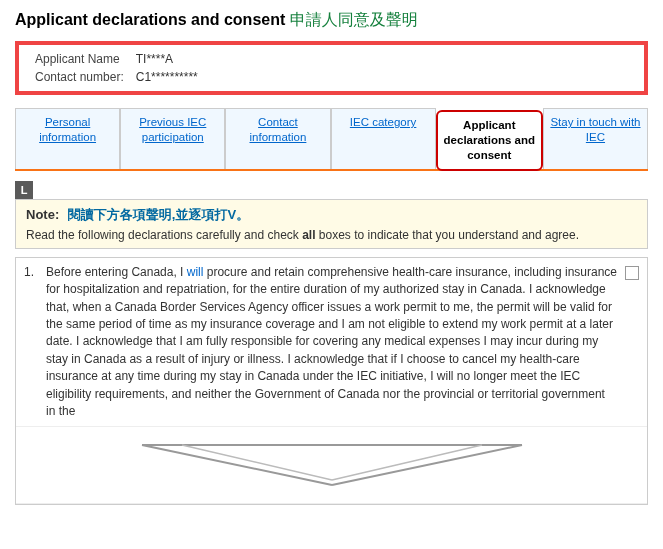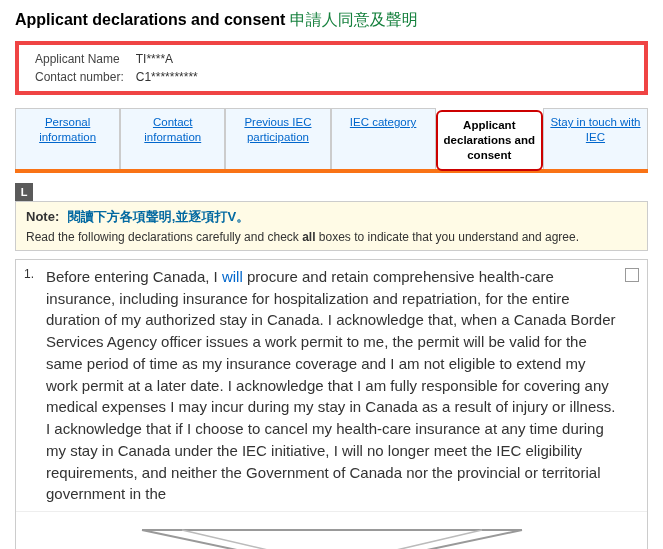--- a/index.html
+++ b/index.html
@@ -51,21 +51,21 @@
       white-space: nowrap;
     }
 
     .applicant-info .value-cell {
       color: #333;
     }
 
     
     .nav-tabs {
       display: flex;
-      border-bottom: 4px solid #f97316;
+      border-bottom: 2px solid #f97316;
       margin-bottom: 10px;
     }
 
     .nav-tab {
       flex: 1;
       text-align: center;
       padding: 6px 4px;
       font-size: 11.5px;
       color: #0066cc;
       text-decoration: underline;
@@ -140,21 +140,21 @@
 
     .declaration-number {
       min-width: 22px;
       font-size: 12px;
       color: #333;
       padding-top: 1px;
     }
 
     .declaration-text {
       flex: 1;
-      font-size: 15px;
+      font-size: 12px;
       color: #333;
       line-height: 1.45;
     }
 
     .declaration-text .highlight-blue {
       color: #0066cc;
     }
 
     .declaration-checkbox {
       margin-left: 8px;
@@ -221,24 +221,24 @@
     </tbody>
       </table>
   </div>
 
   
   <div class="nav-tabs">
     <div class="nav-tab">
       <span>Personal information</span>
     </div>
     <div class="nav-tab">
+      <span>Previous IEC participation</span>
+    </div>
+    <div class="nav-tab">
       <span>Contact information</span>
-    </div>
-    <div class="nav-tab">
-      <span>Previous IEC participation</span>
     </div>
     <div class="nav-tab">
       <span>IEC category</span>
     </div>
     <div class="nav-tab active redcircle-tab">
       <span>Applicant declarations and consent</span>
     </div>
     <div class="nav-tab">
       <span>Stay in touch with IEC</span>
     </div>

